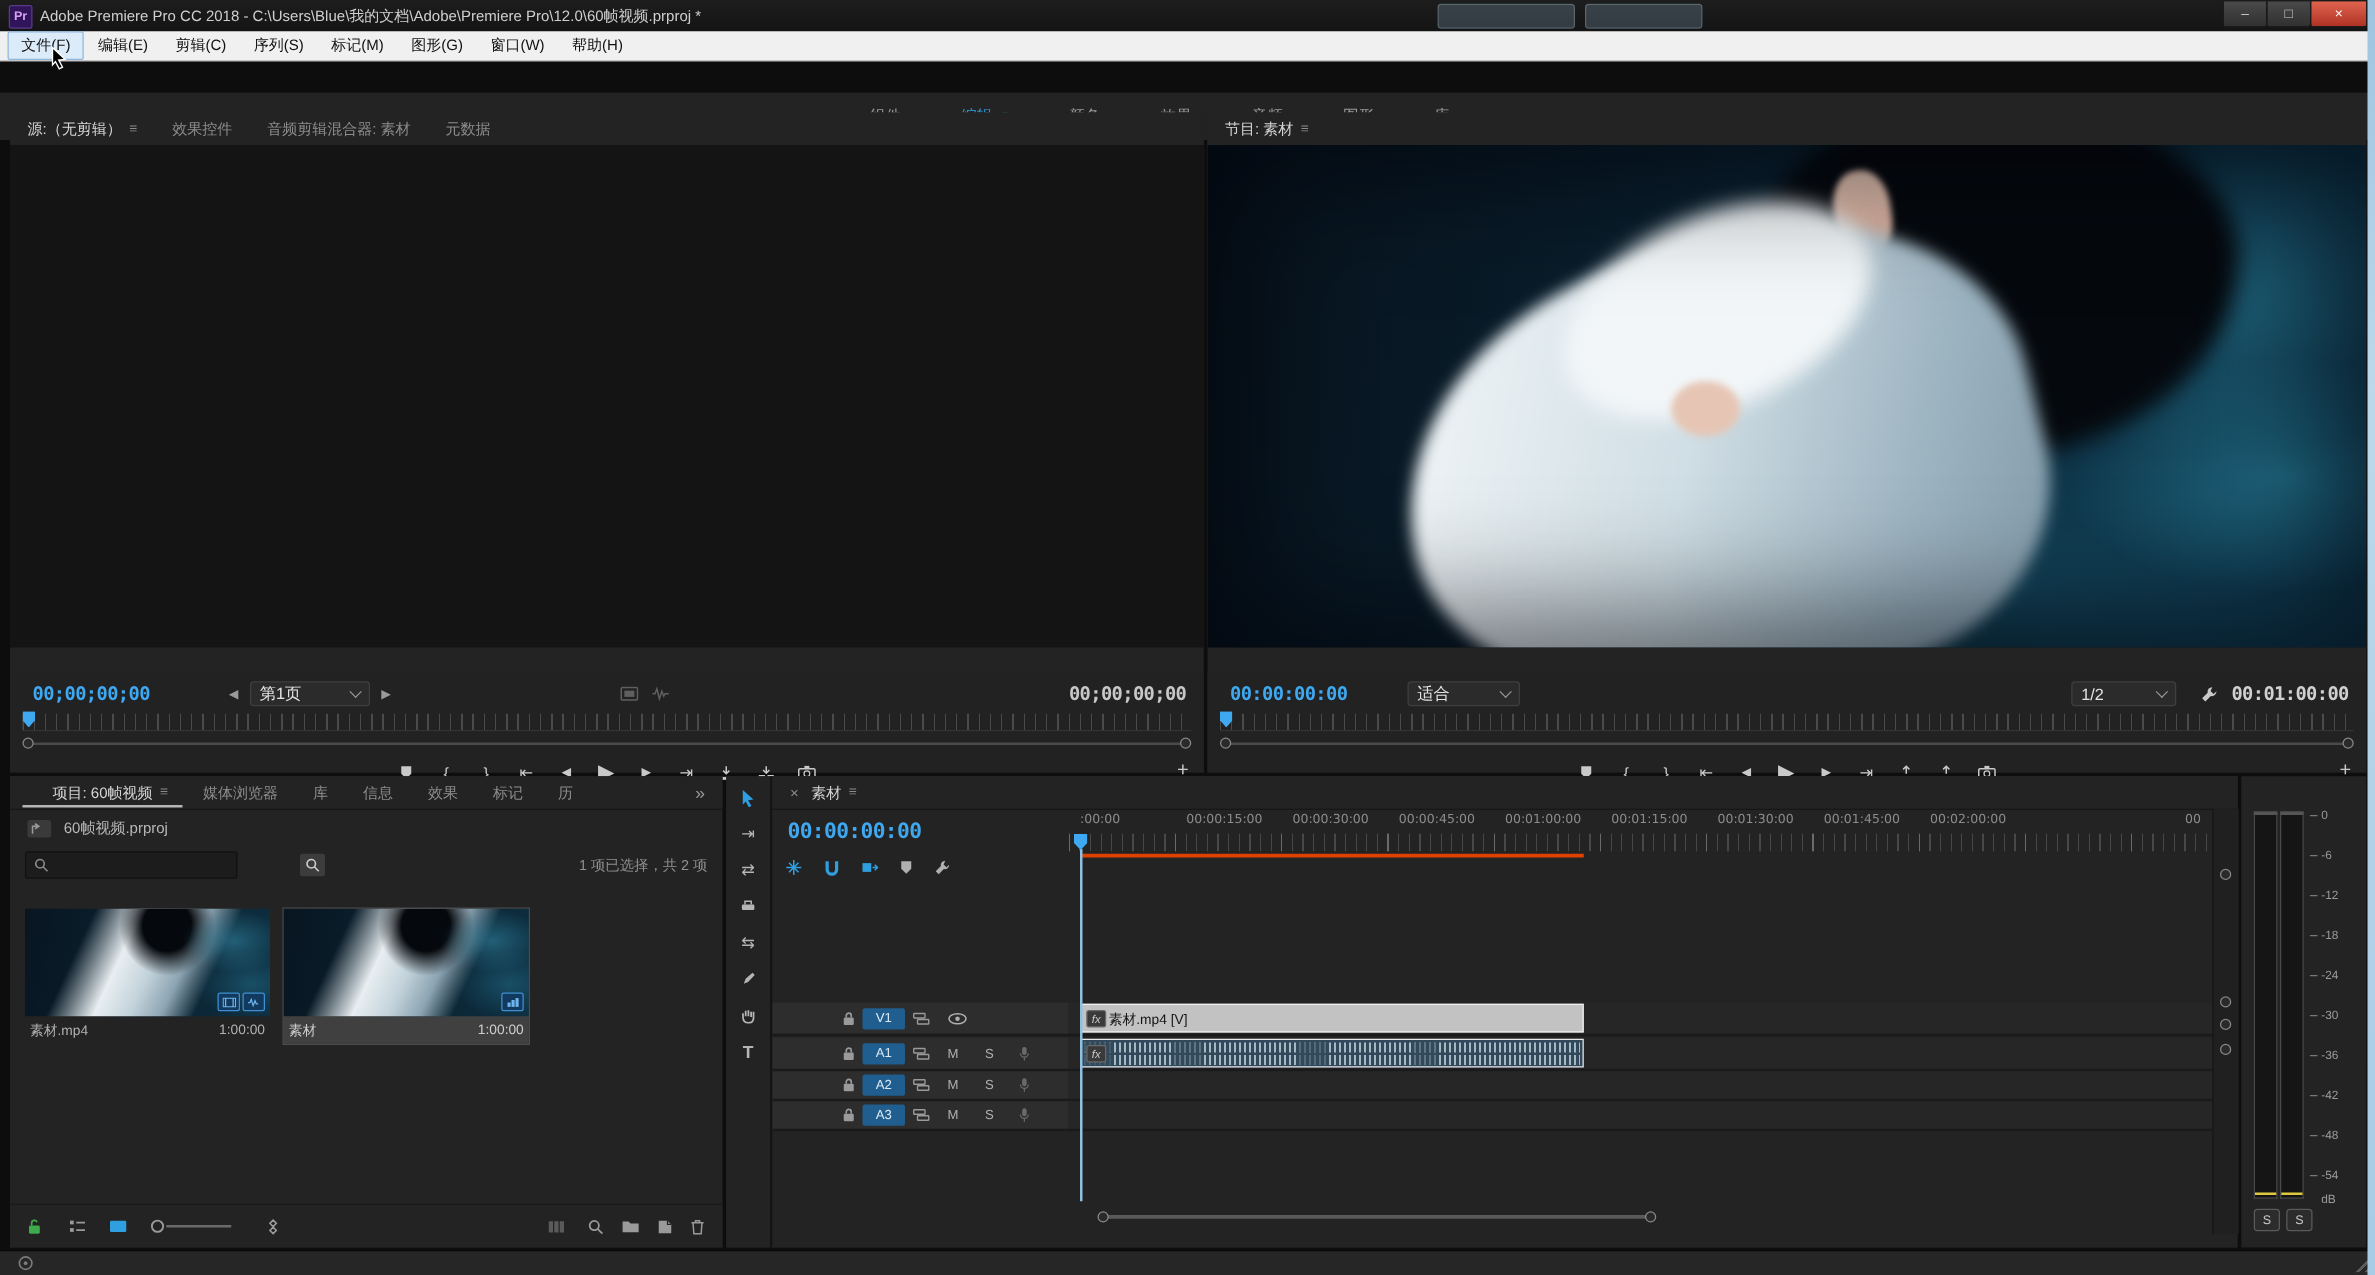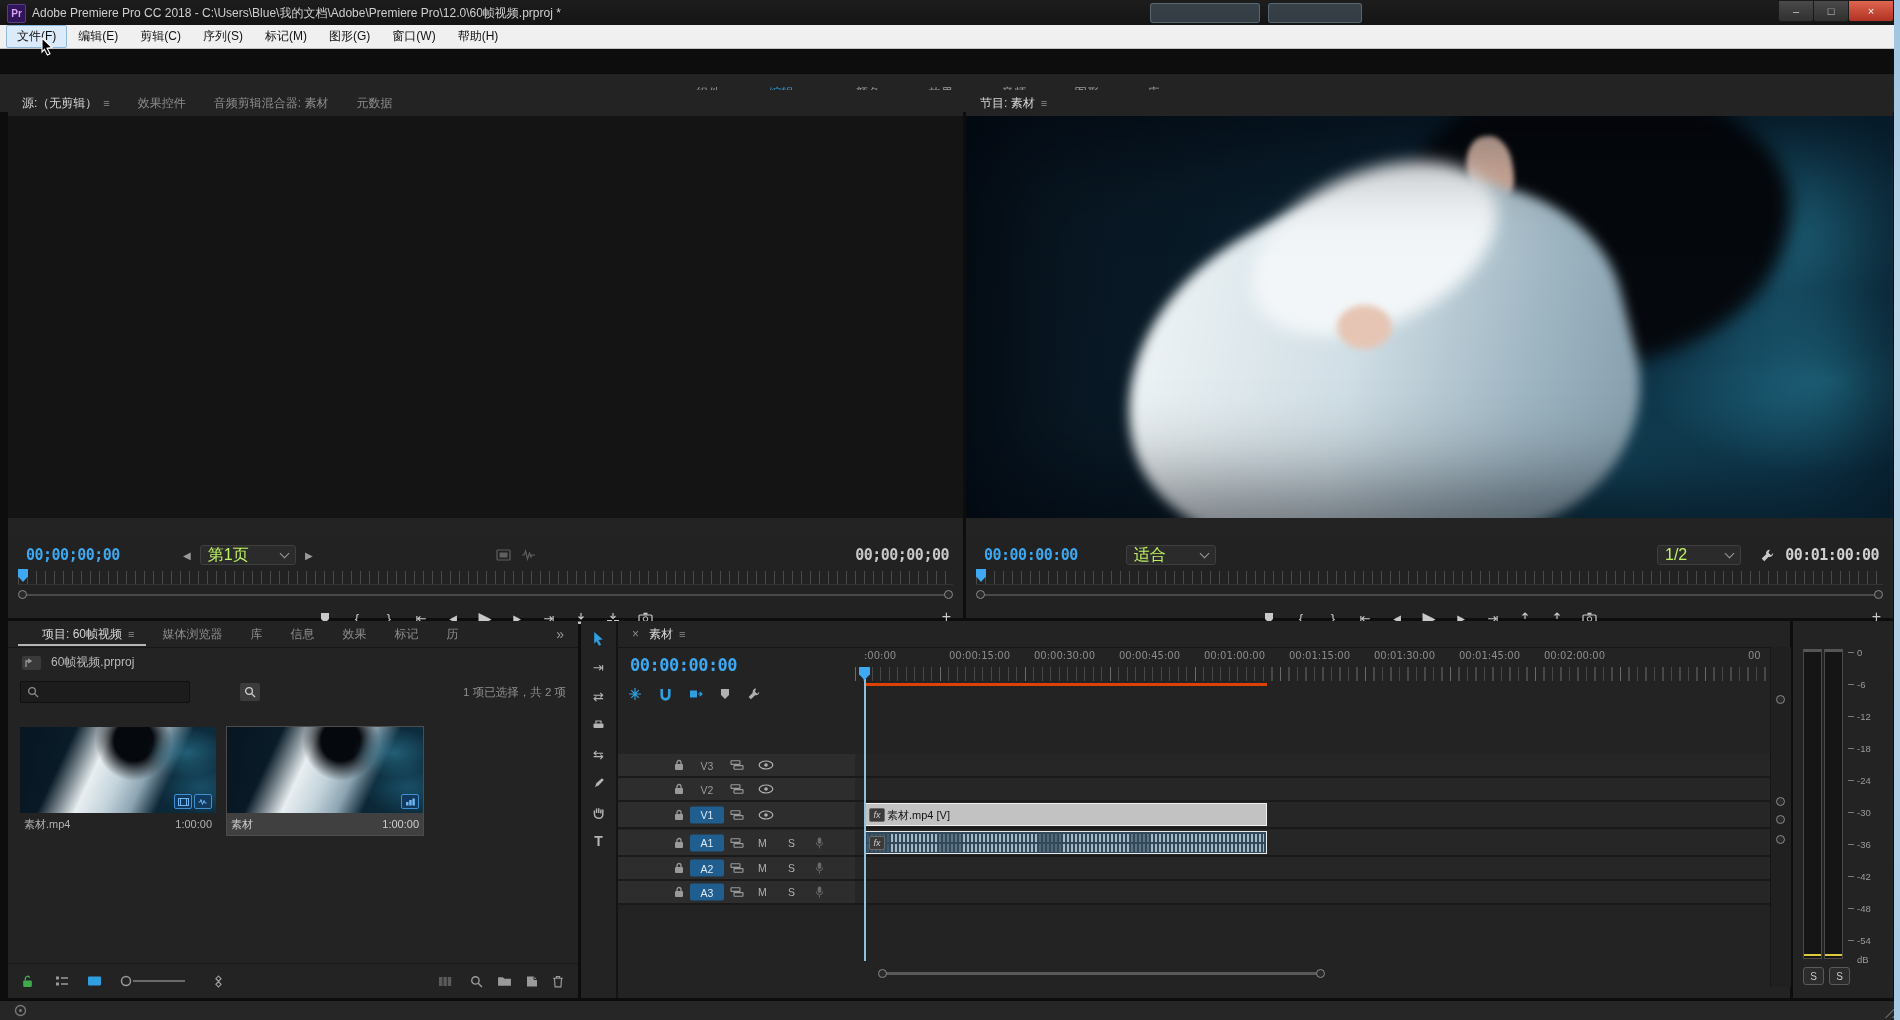--- a/index.html
+++ b/index.html
@@ -29,21 +29,21 @@
   
   .panel{background:#232323;}
   .tabrow{position:absolute;left:0;top:0;right:0;height:26px;background:#232323;border-bottom:1px solid #171717;display:flex;align-items:center;}
   .ptab{padding:0 14px;font-size:12px;color:#8c8c8c;display:flex;align-items:center;gap:6px;white-space:nowrap;}
   .ptab.active{color:#d6d6d6;}
   .hamb{color:#8c8c8c;font-size:11px;}
   .underline{position:absolute;left:10px;top:23px;width:128px;height:2px;background:#b5b5b5;}
   .chv{display:inline-block;width:6px;height:6px;border-right:1.4px solid #9a9a9a;border-bottom:1.4px solid #9a9a9a;transform:rotate(45deg);margin-left:6px;margin-top:-3px;}
   .tc{font-family:"DejaVu Sans Mono",monospace;font-weight:bold;letter-spacing:-.5px;}
   .blue{color:#3ea8f0;}
-  .dd{background:#2b2b2b;border:1px solid #3f3f3f;border-radius:3px;height:20px;display:flex;align-items:center;justify-content:space-between;padding:0 7px;font-size:16px;color:#bef264;box-sizing:border-box;}
+  .dd{background:#2b2b2b;border:1px solid #3f3f3f;border-radius:3px;height:20px;display:flex;align-items:center;justify-content:space-between;padding:0 7px;font-size:13px;color:#e5e5e5;box-sizing:border-box;}
   
   .src{left:8px;top:90px;width:955px;height:528px;}
   .prg{left:966px;top:90px;width:927px;height:528px;}
   .monbody{position:absolute;left:0;top:26px;right:0;bottom:100px;background:#141414;overflow:hidden;}
   .monctrl{position:absolute;left:0;bottom:0;right:0;height:80px;background:#222222;}
   .ctrlrow{position:absolute;left:0;top:5px;right:0;height:24px;display:flex;align-items:center;}
   .scrub{position:absolute;left:10px;right:10px;top:33px;height:13px;
          background:repeating-linear-gradient(90deg,#4a4a4a 0 1px,transparent 1px 9px);border-bottom:1px solid #333;}
   .scrubph{position:absolute;left:0px;top:-2px;width:10px;height:13px;background:#3ea8f0;clip-path:polygon(0 0,100% 0,100% 55%,50% 100%,0 55%);}
   .zoombar{position:absolute;left:10px;right:10px;top:52px;height:10px;}
@@ -597,68 +597,20 @@
         <span class="rlabel" style="left:519px;">00:01:30:00</span>
         <span class="rlabel" style="left:604px;">00:01:45:00</span>
         <span class="rlabel" style="left:689px;">00:02:00:00</span>
         <span class="rlabel" style="left:893px;">00</span>
         <div class="rticks"></div>
         <div class="render"></div>
       </div>
       <div class="tlph"></div>
       <div class="phline"></div>
 
-      <div class="trow" style="top:133px;height:24px;">
-        <div class="thdr">
-          <span class="lock">
-              <svg width="10" height="12" viewBox="0 0 10 12">
-                <rect x="1" y="5" width="8" height="6" rx="1" fill="currentColor"></rect>
-                <path d="M3 5V3.5a2 2 0 0 1 4 0V5" fill="none" stroke="currentColor" stroke-width="1.3"></path>
-              </svg>
-            </span>
-          <span class="tname">V3</span>
-          <span class="patch">
-              <svg width="14" height="12" viewBox="0 0 14 12">
-                <rect x="1" y="1.8" width="9" height="3.6" rx="0.5" fill="none" stroke="currentColor" stroke-width="1.1"></rect>
-                <rect x="4" y="6.6" width="9" height="3.6" rx="0.5" fill="none" stroke="currentColor" stroke-width="1.1"></rect>
-              </svg>
-            </span>
-          <span class="teye">
-              <svg width="16" height="10" viewBox="0 0 16 10">
-                <ellipse cx="8" cy="5" rx="6.8" ry="4" fill="none" stroke="currentColor" stroke-width="1.2"></ellipse>
-                <circle cx="8" cy="5" r="1.8" fill="currentColor"></circle>
-              </svg>
-            </span>
-        </div>
-          <div class="tlane"></div>
-      </div>
-      <div class="trow" style="top:157px;height:24px;">
-        <div class="thdr">
-          <span class="lock">
-              <svg width="10" height="12" viewBox="0 0 10 12">
-                <rect x="1" y="5" width="8" height="6" rx="1" fill="currentColor"></rect>
-                <path d="M3 5V3.5a2 2 0 0 1 4 0V5" fill="none" stroke="currentColor" stroke-width="1.3"></path>
-              </svg>
-            </span>
-          <span class="tname">V2</span>
-          <span class="patch">
-              <svg width="14" height="12" viewBox="0 0 14 12">
-                <rect x="1" y="1.8" width="9" height="3.6" rx="0.5" fill="none" stroke="currentColor" stroke-width="1.1"></rect>
-                <rect x="4" y="6.6" width="9" height="3.6" rx="0.5" fill="none" stroke="currentColor" stroke-width="1.1"></rect>
-              </svg>
-            </span>
-          <span class="teye">
-              <svg width="16" height="10" viewBox="0 0 16 10">
-                <ellipse cx="8" cy="5" rx="6.8" ry="4" fill="none" stroke="currentColor" stroke-width="1.2"></ellipse>
-                <circle cx="8" cy="5" r="1.8" fill="currentColor"></circle>
-              </svg>
-            </span>
-        </div>
-          <div class="tlane"></div>
-      </div>
       <div class="trow" style="top:181px;height:27px;">
         <div class="thdr">
           <span class="lock">
               <svg width="10" height="12" viewBox="0 0 10 12">
                 <rect x="1" y="5" width="8" height="6" rx="1" fill="currentColor"></rect>
                 <path d="M3 5V3.5a2 2 0 0 1 4 0V5" fill="none" stroke="currentColor" stroke-width="1.3"></path>
               </svg>
             </span>
           <span class="tname on">V1</span>
           <span class="patch">

